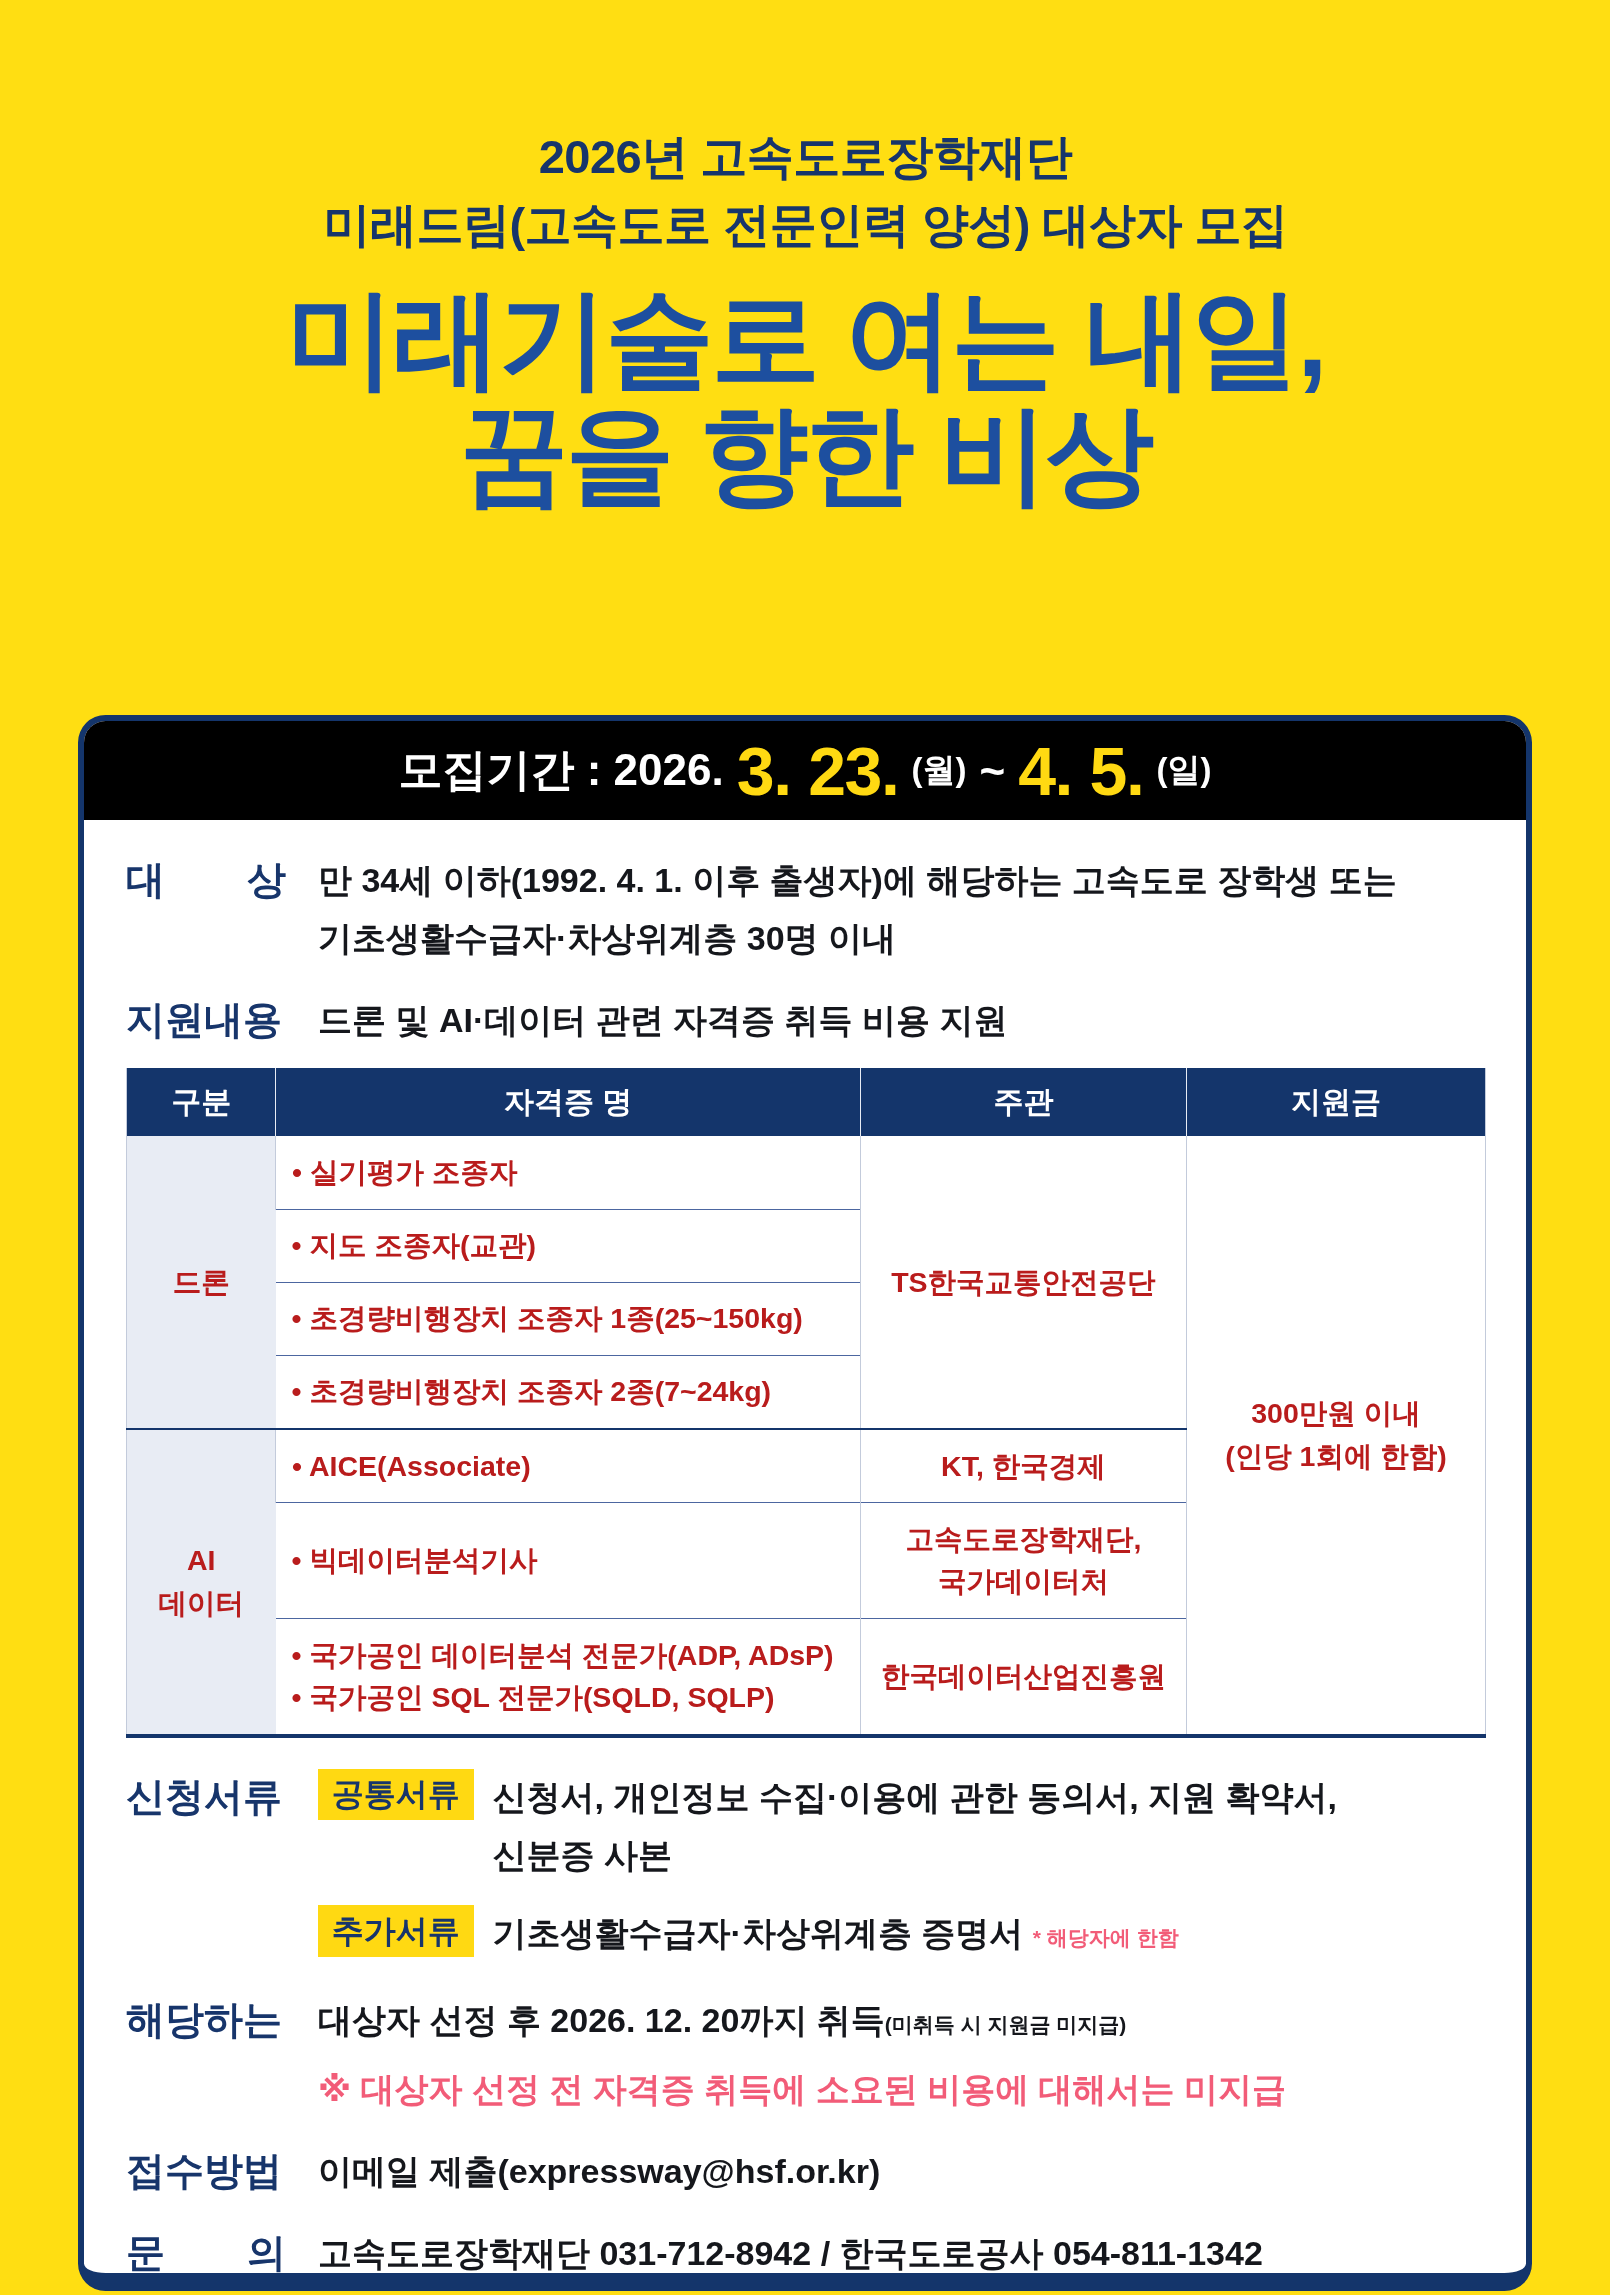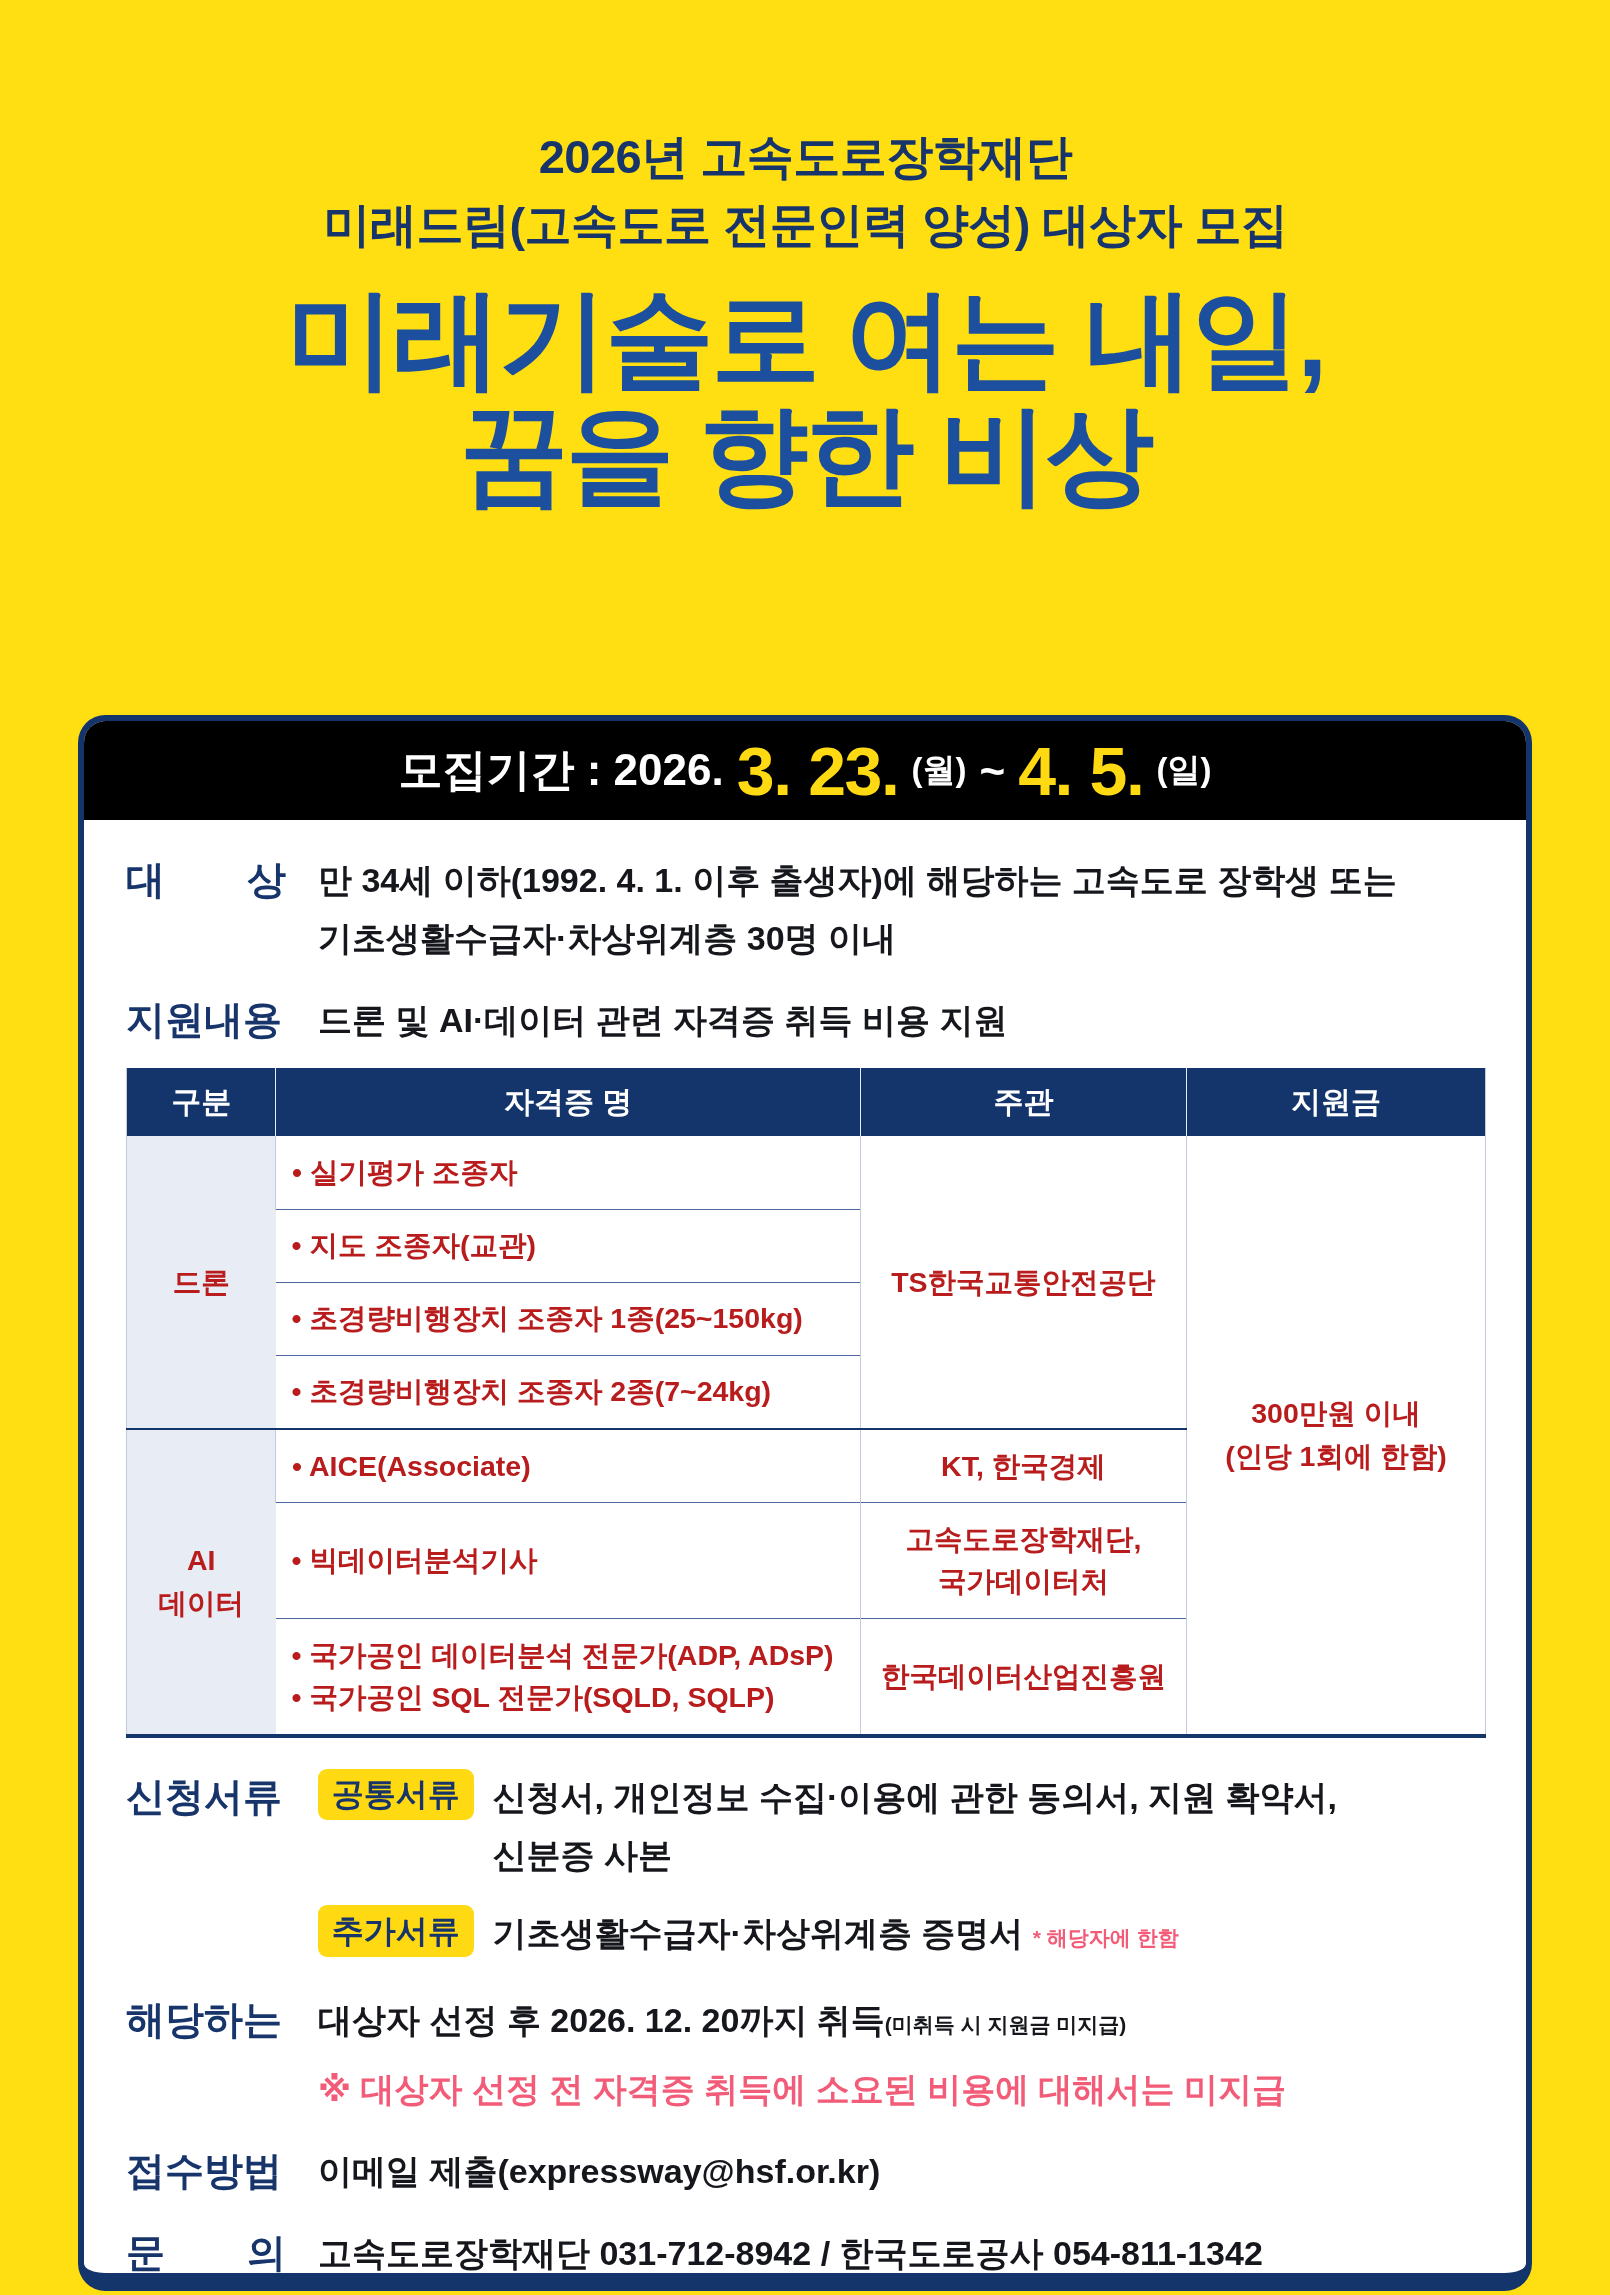--- a/index.html
+++ b/index.html
@@ -34,21 +34,21 @@
   table.qual td{font-size:28.5px;font-weight:700;color:#b91c1c;line-height:1.5;padding:14.7px 15.6px;
     border-left:1.4px solid #C3CBDB;vertical-align:middle;}
   table.qual td:first-child{border-left:none;}
   td.cat{background:#E8ECF4;text-align:center;font-size:29px;}
   td.org,td.support{text-align:center;}
   td.bt{border-top:1.4px solid #4C66A0;}
   td.btn{border-top:2.3px solid #14356B;}
   .col-cat{width:11%;} .col-name{width:43%;} .col-org{width:24%;} .col-sup{width:22%;}
 
   .badge{display:inline-block;background:#FFD912;color:#17356B;font-weight:800;font-size:32px;
-    border-radius:9px;padding:6.4px 13.8px;line-height:1.2;flex:none;}
+    border-radius:0;padding:6.4px 13.8px;line-height:1.2;flex:none;}
   .docs-line{display:flex;align-items:flex-start;gap:19px;}
   .docs-gap{height:21px;}
   .redtxt{color:#F25C78;font-weight:800;}
   .paren{font-size:21px;font-weight:700;}
   .cond-note{margin-top:12px;}
 </style>
 </head>
 <body>
 
 <div class="poster">

